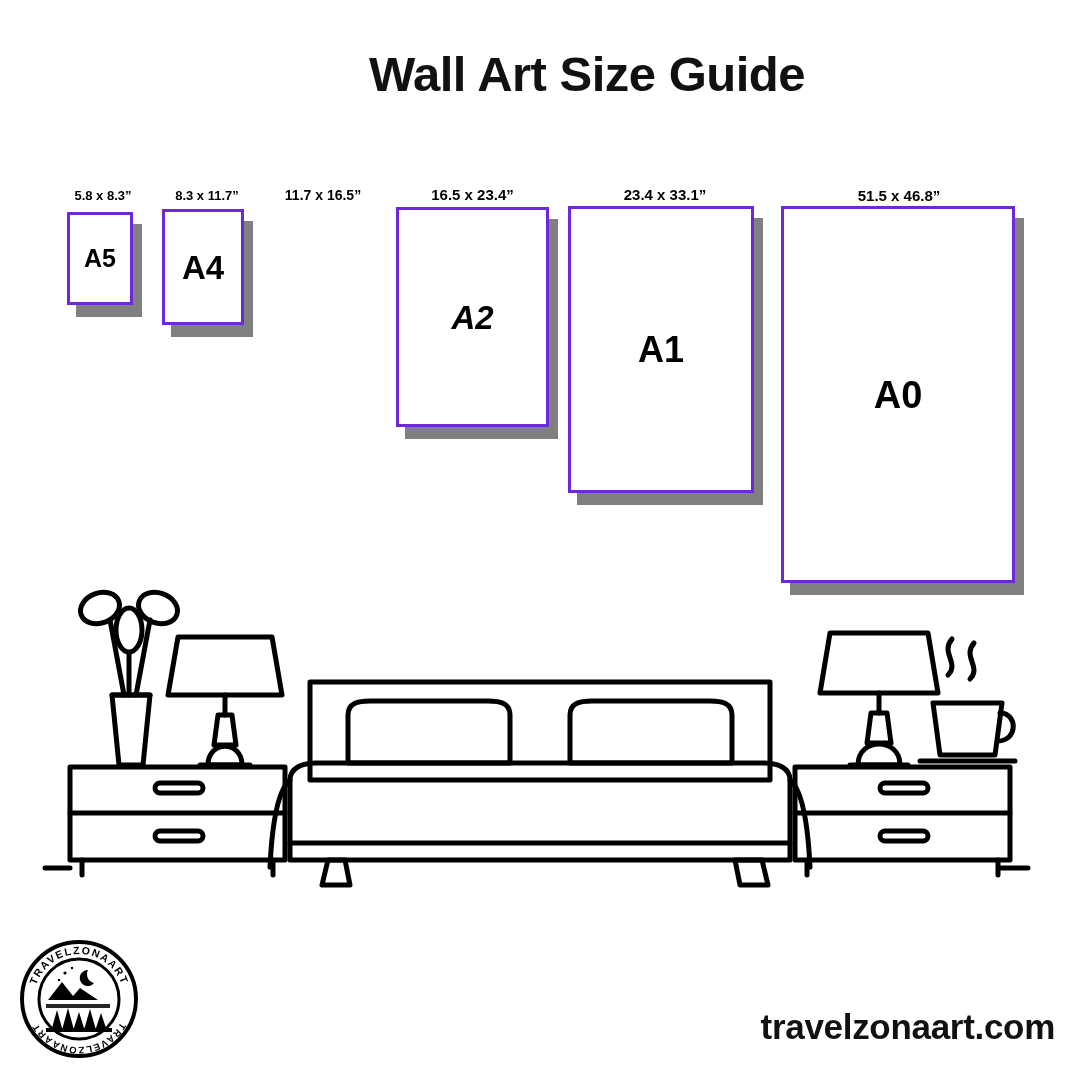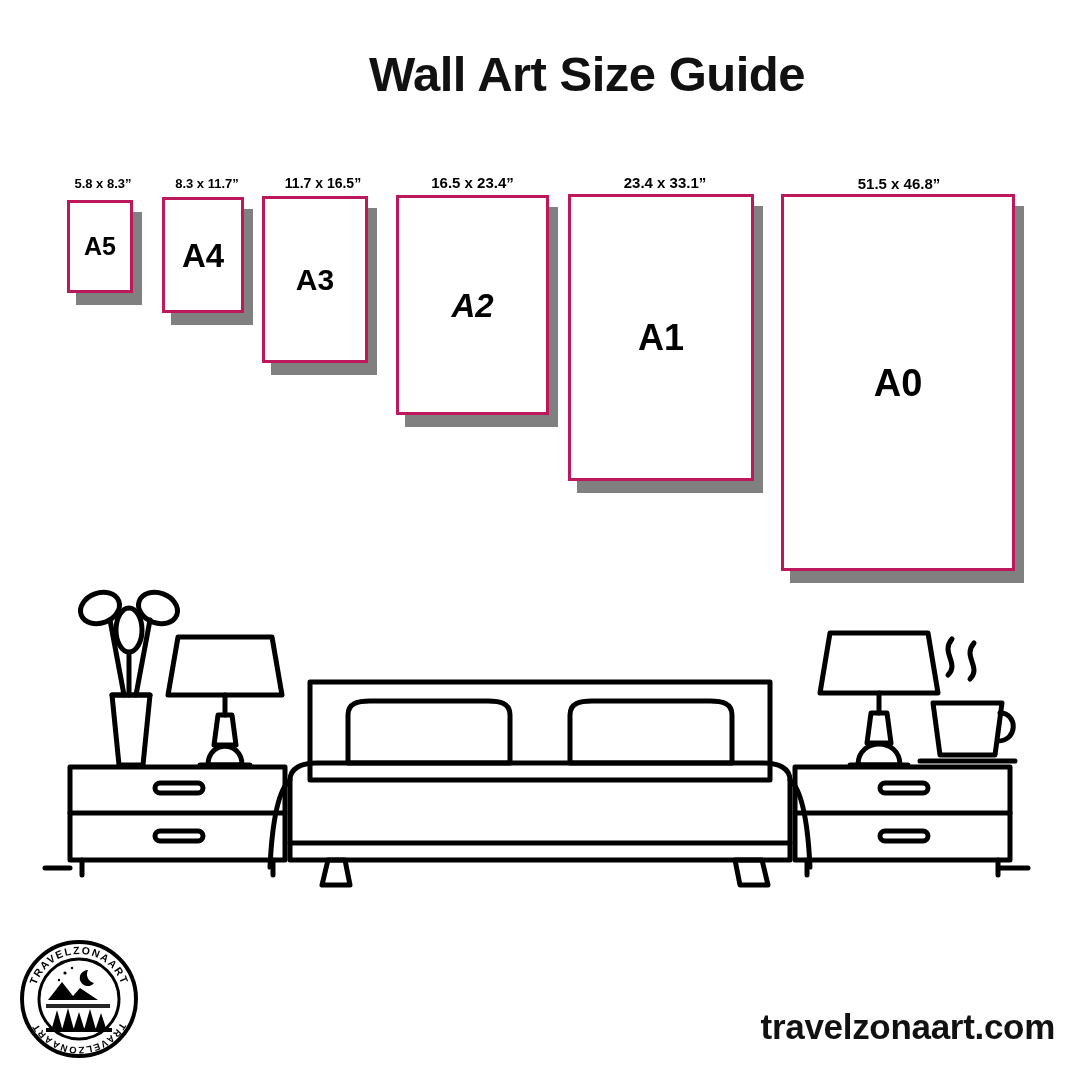--- a/index.html
+++ b/index.html
@@ -27,21 +27,21 @@
     font-weight: bold;
     letter-spacing: -0.5px;
     color: #111111;
     padding-left: 47px;
   }
 
   
   #frames {
     position: absolute;
     left: 0;
-    top: 0;
+    top: 12px;
     width: 1080px;
     height: 620px;
   }
   .frame-group {
     position: absolute;
   }
   .frame-shadow {
     position: absolute;
     background: #808080;
     left: 9px;
@@ -49,21 +49,21 @@
     width: 100%;
     height: 100%;
   }
   .frame-box {
     position: absolute;
     left: 0;
     top: 0;
     width: 100%;
     height: 100%;
     background: #ffffff;
-    border: 3px solid #be185d;
+    border: 3px solid #6d28d9;
     box-sizing: border-box;
     display: flex;
     align-items: center;
     justify-content: center;
   }
   .frame-label {
     font-weight: bold;
     color: #000000;
     line-height: 1;
   }
@@ -119,26 +119,20 @@
 
   <div class="dim-label" style="left: 157px; top: 176px; width: 100px; font-size: 13px;">8.3 x 11.7”</div>
   <div class="frame-group" style="left: 162px; top: 197px; width: 82px; height: 116px;">
     <div class="frame-shadow"></div>
     <div class="frame-box">
       <span class="frame-label" style="font-size: 33px;">A4</span>
     </div>
   </div>
 
   <div class="dim-label" style="left: 265px; top: 175px; width: 116px; font-size: 14px;">11.7 x 16.5”</div>
-  <div class="frame-group" style="left: 262px; top: 196px; width: 106px; height: 167px;">
-    <div class="frame-shadow"></div>
-    <div class="frame-box">
-      <span class="frame-label" style="font-size: 30px;">A3</span>
-    </div>
-  </div>
 
   <div class="dim-label" style="left: 410px; top: 174px; width: 125px; font-size: 15px;">16.5 x 23.4”</div>
   <div class="frame-group" style="left: 396px; top: 195px; width: 153px; height: 220px; font-style: italic;">
     <div class="frame-shadow"></div>
     <div class="frame-box">
       <span class="frame-label" style="font-size: 33px;">A2</span>
     </div>
   </div>
 
   <div class="dim-label" style="left: 600px; top: 174px; width: 130px; font-size: 15px;">23.4 x 33.1”</div>

